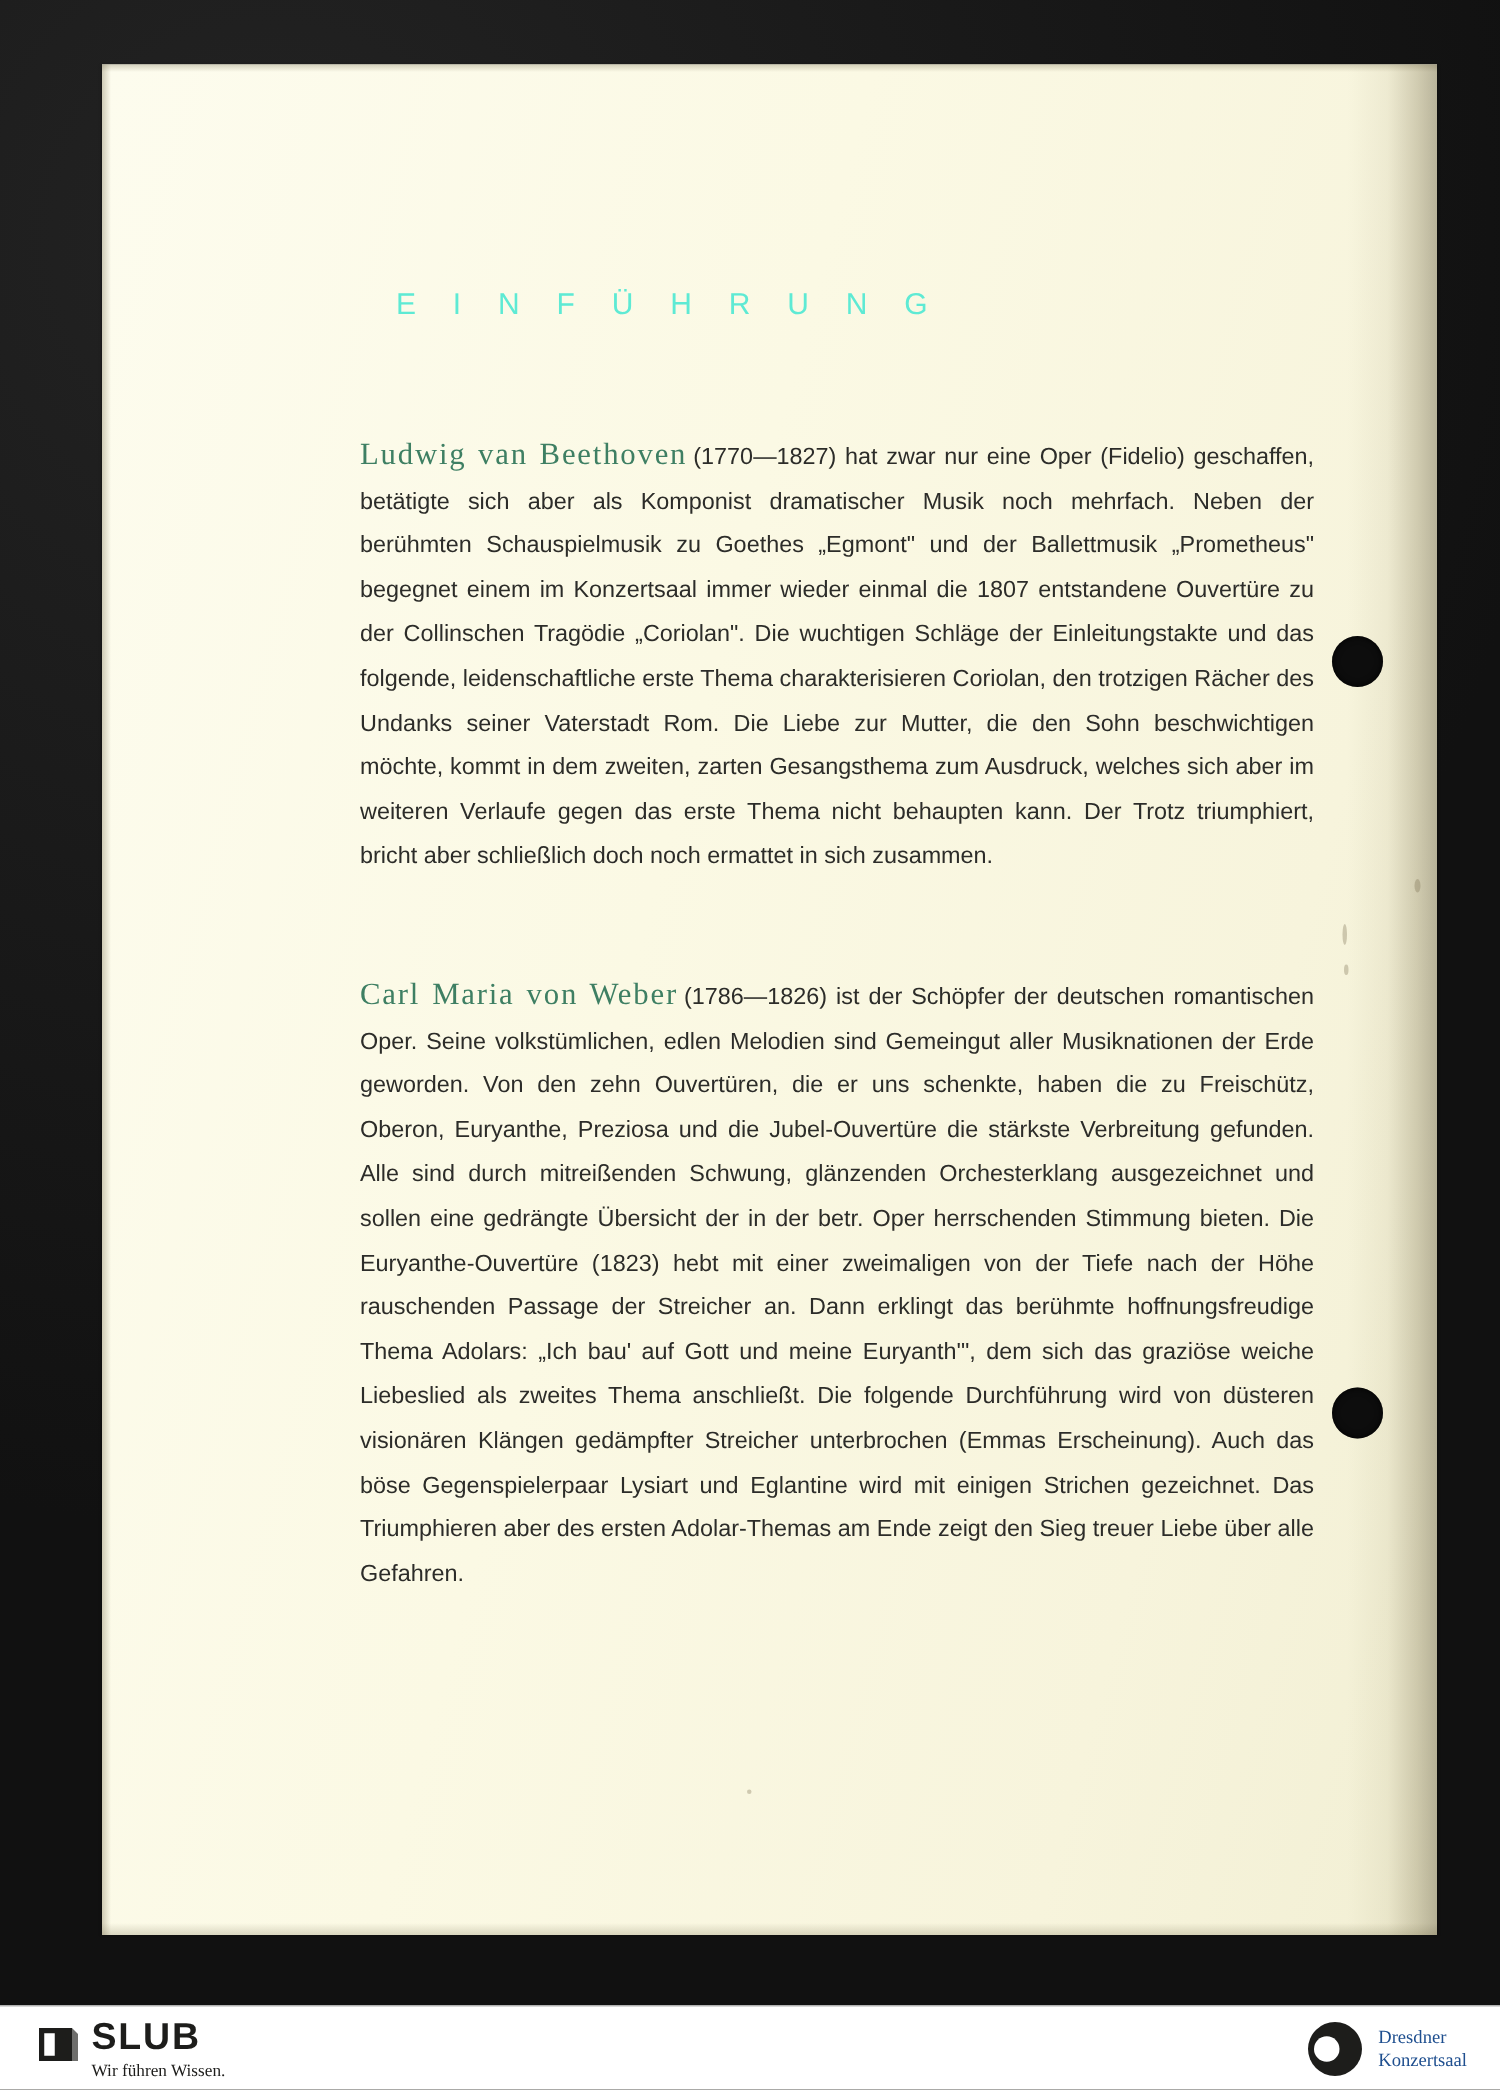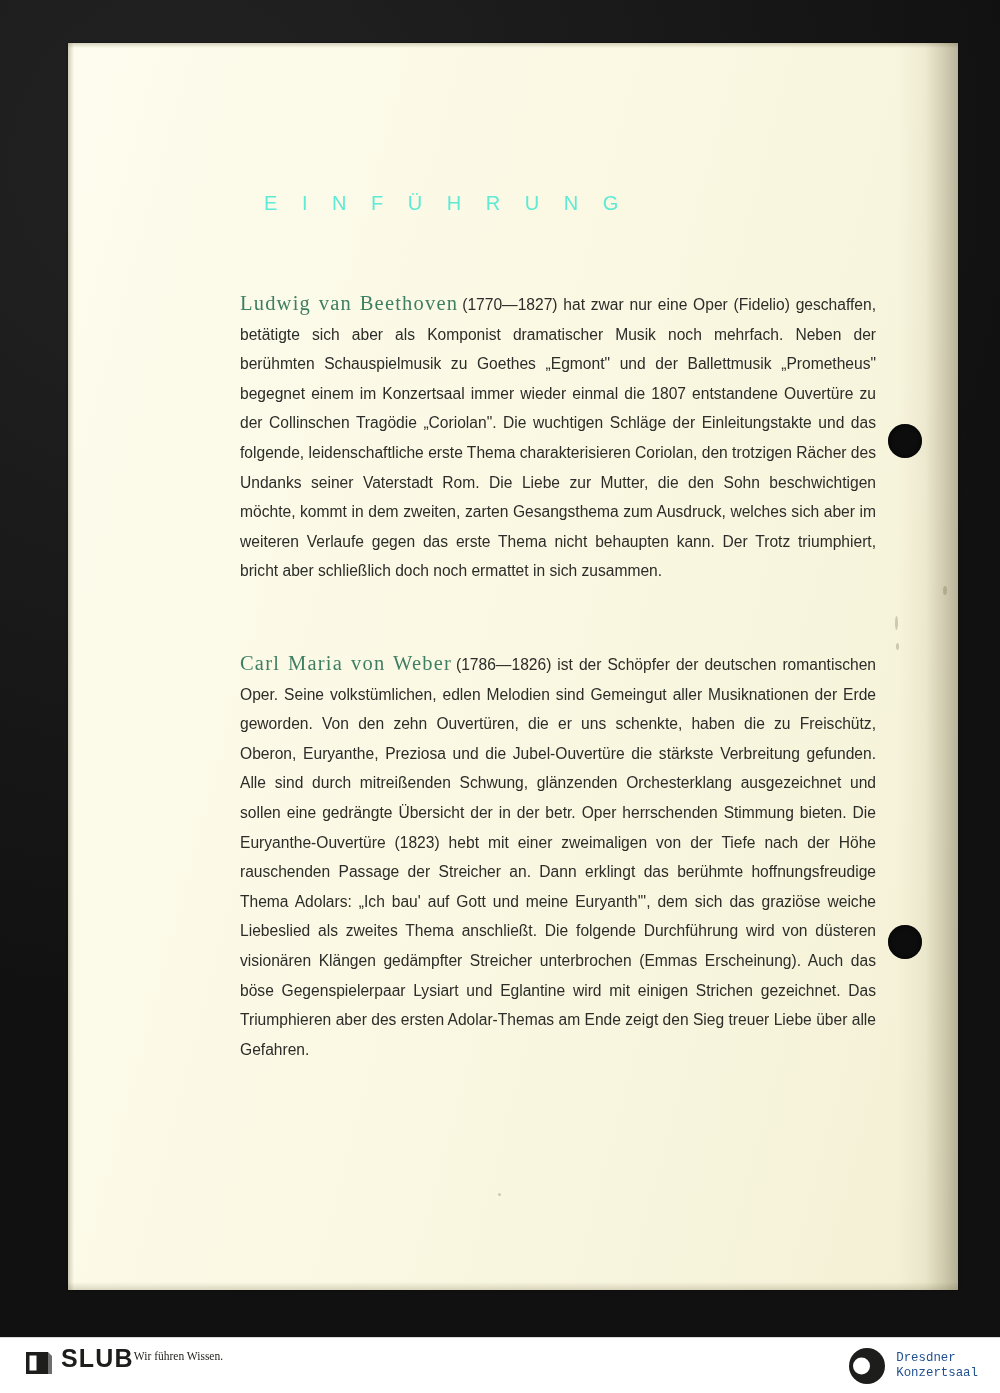--- a/index.html
+++ b/index.html
@@ -131,21 +131,21 @@
   }
   #slub-mark {
     width: 26px;
     height: 26px;
     margin-top: 4px;
     margin-right: 9px;
     position: relative;
   }
   #slub-text-group {
     display: flex;
-    flex-direction: row;
+    flex-direction: column;
     line-height: 1;
   }
   #slub-wordmark {
     font-size: 25px;
     font-weight: bold;
     letter-spacing: 1.2px;
     color: #1d1d1b;
     font-family: "Liberation Sans", sans-serif;
   }
   #slub-tagline {
@@ -165,21 +165,21 @@
     width: 38px;
     height: 38px;
     margin-right: 10px;
   }
   #dp-text-group {
     display: flex;
     flex-direction: column;
     line-height: 1.22;
     color: #1f4f8f;
     font-size: 12.4px;
-    font-family: Liberation Mono, monospace;
+    font-family: Liberation Serif, serif;
     justify-content: flex-end;
   }
 
   
   .speckle {
     position: absolute;
     background: rgba(120,110,80,.33);
     border-radius: 50%;
     pointer-events: none;
   }

